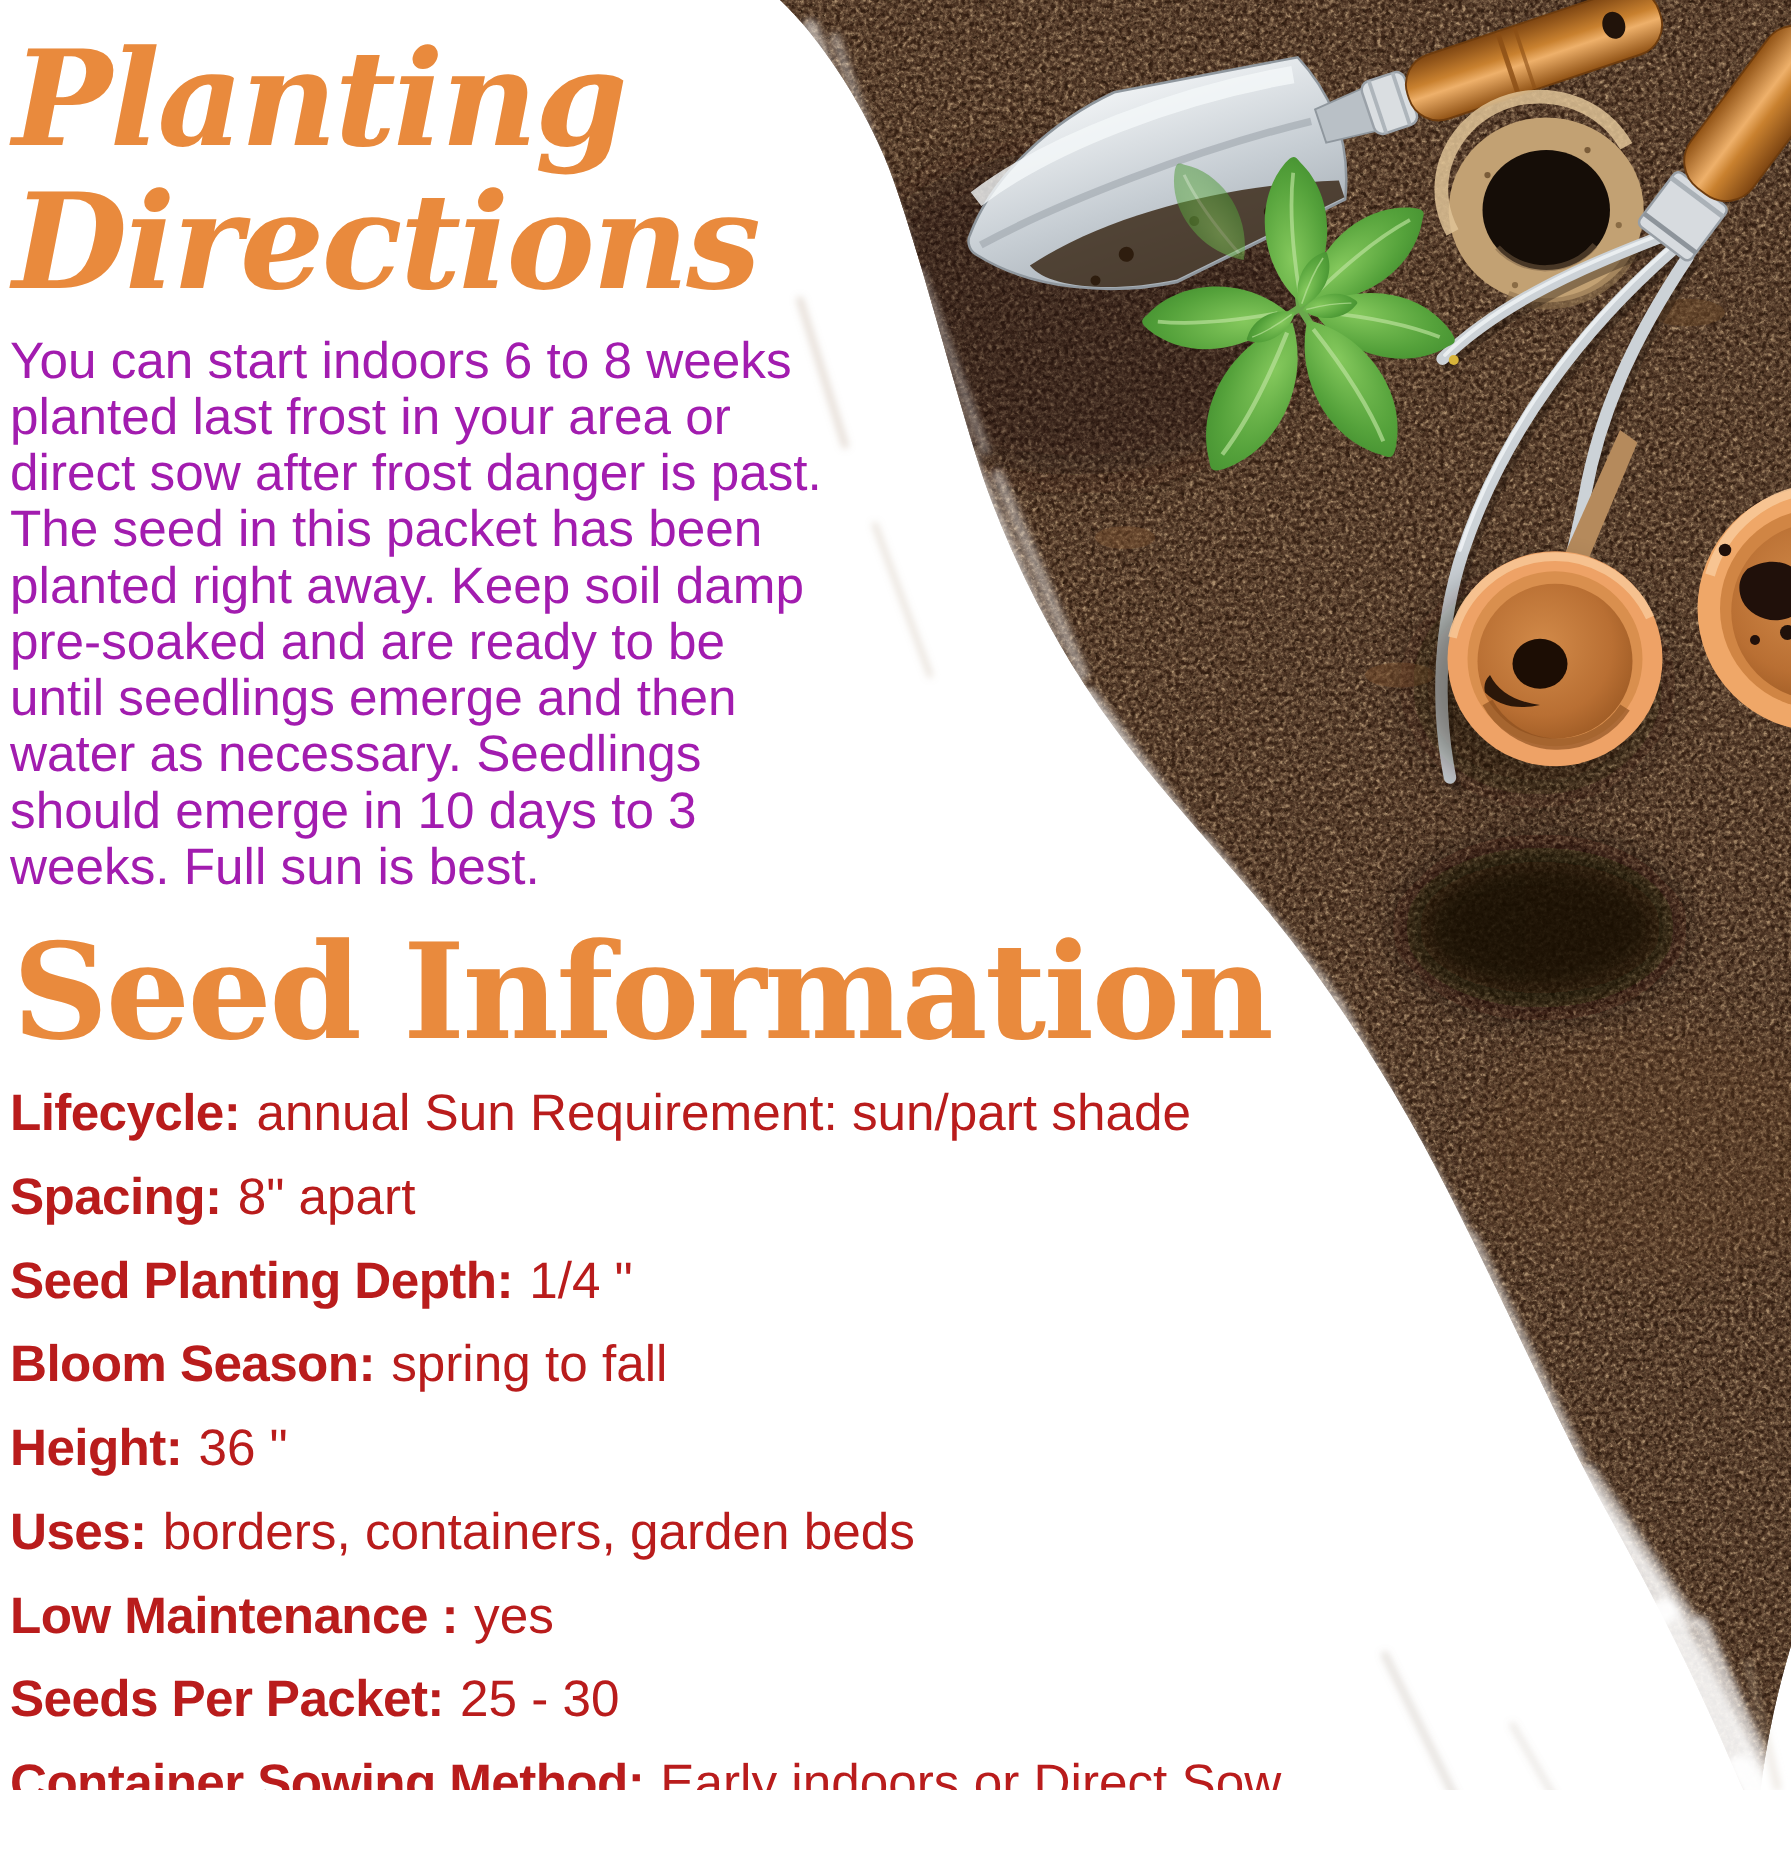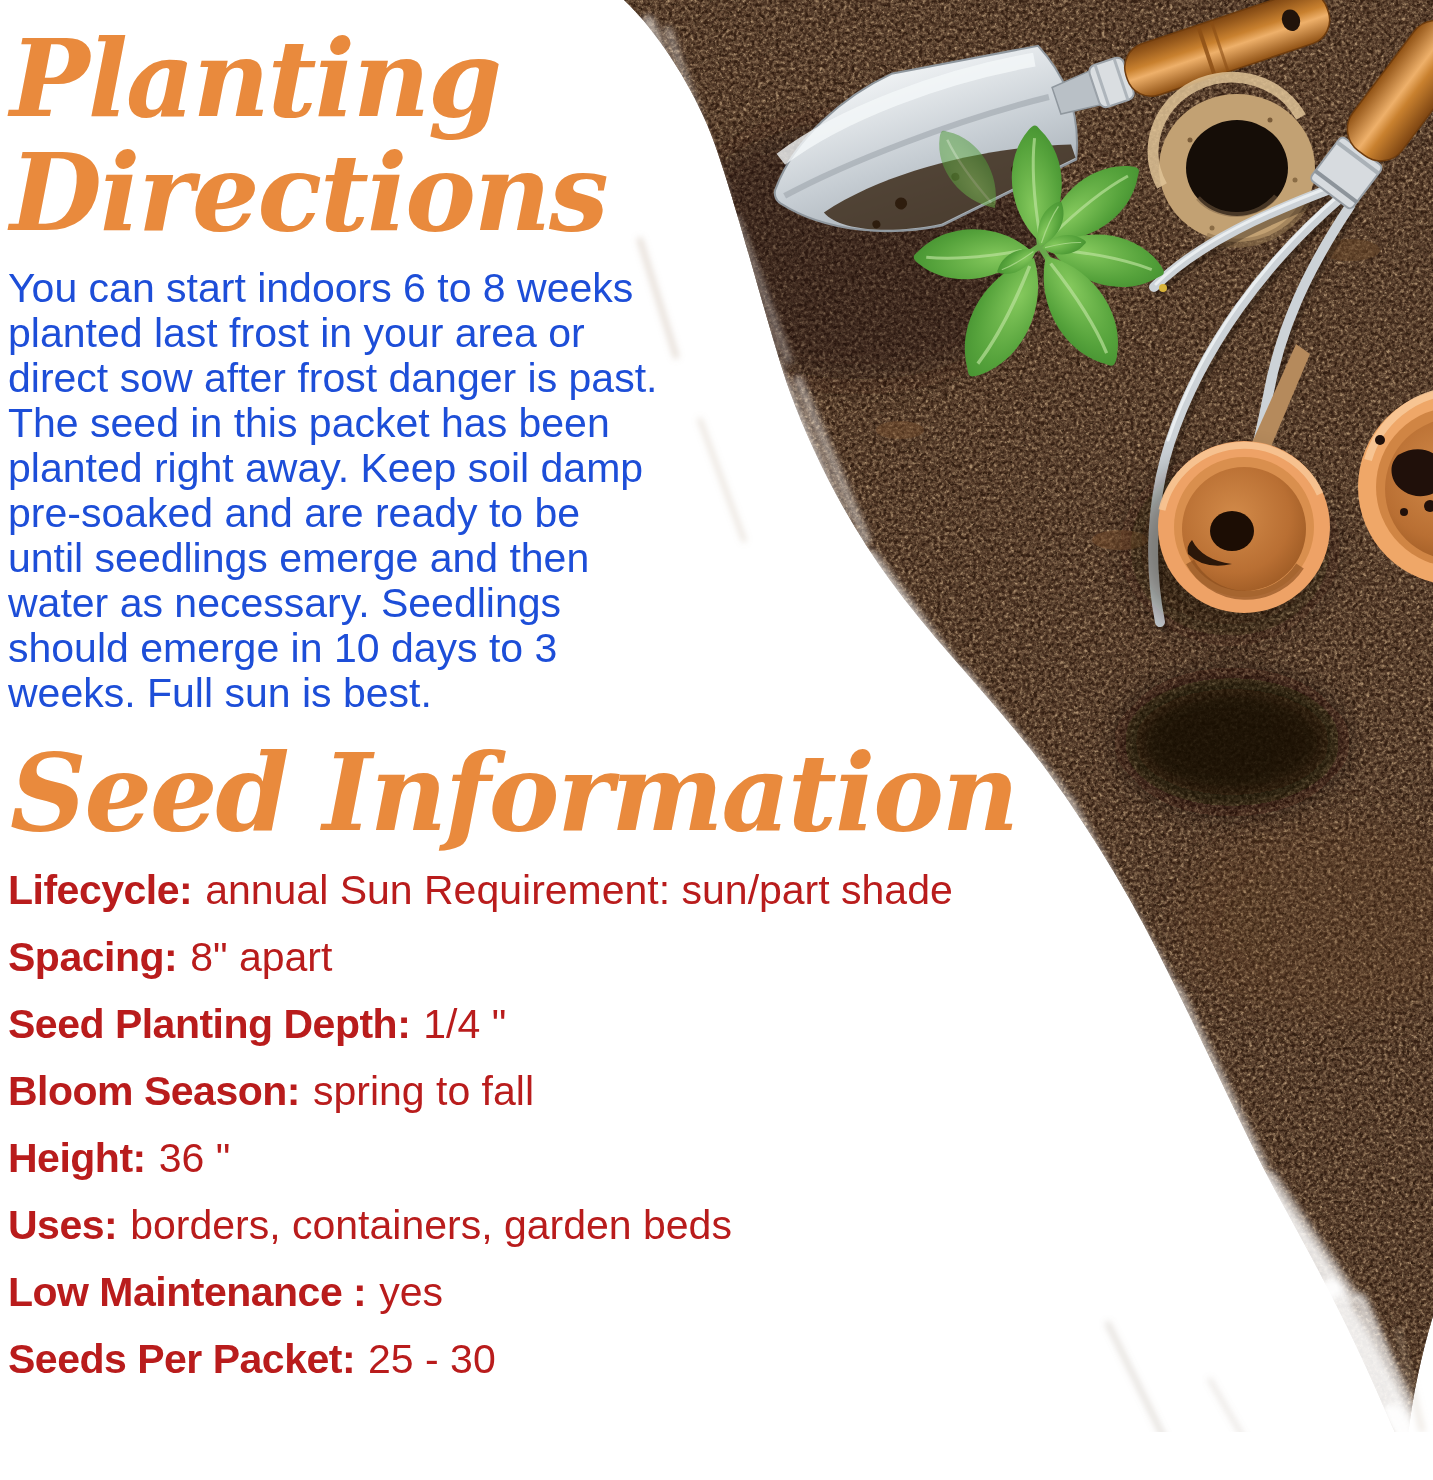--- a/index.html
+++ b/index.html
@@ -3,24 +3,24 @@
 <meta charset="utf-8">
 <style>
   html,body{margin:0;padding:0;background:#ffffff;}
   .page{position:relative;width:1433px;height:1432px;background:#fff;overflow:hidden;
         font-family:"Liberation Sans","DejaVu Sans",sans-serif;}
   .photo-svg{position:absolute;left:0;top:0;width:1433px;height:1480px;pointer-events:none;}
   .content{position:absolute;left:0;top:0;width:1433px;height:1480px;}
   .main-heading{position:absolute;left:10px;top:22px;margin:0;
         font-family:"DejaVu Serif",serif;font-style:italic;font-weight:bold;
         font-size:106px;line-height:114px;letter-spacing:-2px;color:#E98A3D;}
-  .body-text{position:absolute;left:8px;top:266px;color:#1d4ed8;
+  .body-text{position:absolute;left:8px;top:266px;color:#a21caf;
         font-size:41px;line-height:45px;font-weight:400;white-space:nowrap;}
   .seed-heading{position:absolute;left:10px;top:738px;margin:0;
-        font-family:"DejaVu Serif",serif;font-style:italic;font-weight:bold;
+        font-family:"DejaVu Serif",serif;font-weight:bold;
         font-size:106px;line-height:110px;letter-spacing:-2px;color:#E98A3D;text-align:right;}
   .info-rows{position:absolute;left:8px;top:868px;}
   .info-row{height:45px;margin-bottom:22px;font-size:41px;line-height:45px;color:#b91c1c;white-space:nowrap;}
   .info-label{font-weight:bold;margin-right:13px;letter-spacing:-0.5px;}
   .info-value{font-weight:400;}
 </style>
 </head>
 <body>
 
 <div class="page">
@@ -239,16 +239,17 @@
 
     <div class="info-rows">
       <div class="info-row"><span class="info-label">Lifecycle:</span><span class="info-value">annual Sun Requirement: sun/part shade</span></div>
       <div class="info-row"><span class="info-label">Spacing:</span><span class="info-value">8" apart</span></div>
       <div class="info-row"><span class="info-label">Seed Planting Depth:</span><span class="info-value">1/4 "</span></div>
       <div class="info-row"><span class="info-label">Bloom Season:</span><span class="info-value">spring to fall</span></div>
       <div class="info-row"><span class="info-label">Height:</span><span class="info-value">36 "</span></div>
       <div class="info-row"><span class="info-label">Uses:</span><span class="info-value">borders, containers, garden beds</span></div>
       <div class="info-row"><span class="info-label">Low Maintenance :</span><span class="info-value">yes</span></div>
       <div class="info-row"><span class="info-label">Seeds Per Packet:</span><span class="info-value">25 - 30</span></div>
+      <div class="info-row"><span class="info-label">Container Sowing Method:</span><span class="info-value">Early indoors or Direct Sow</span></div>
     </div>
   </div>
 
 </div>
 
 </body></html>

